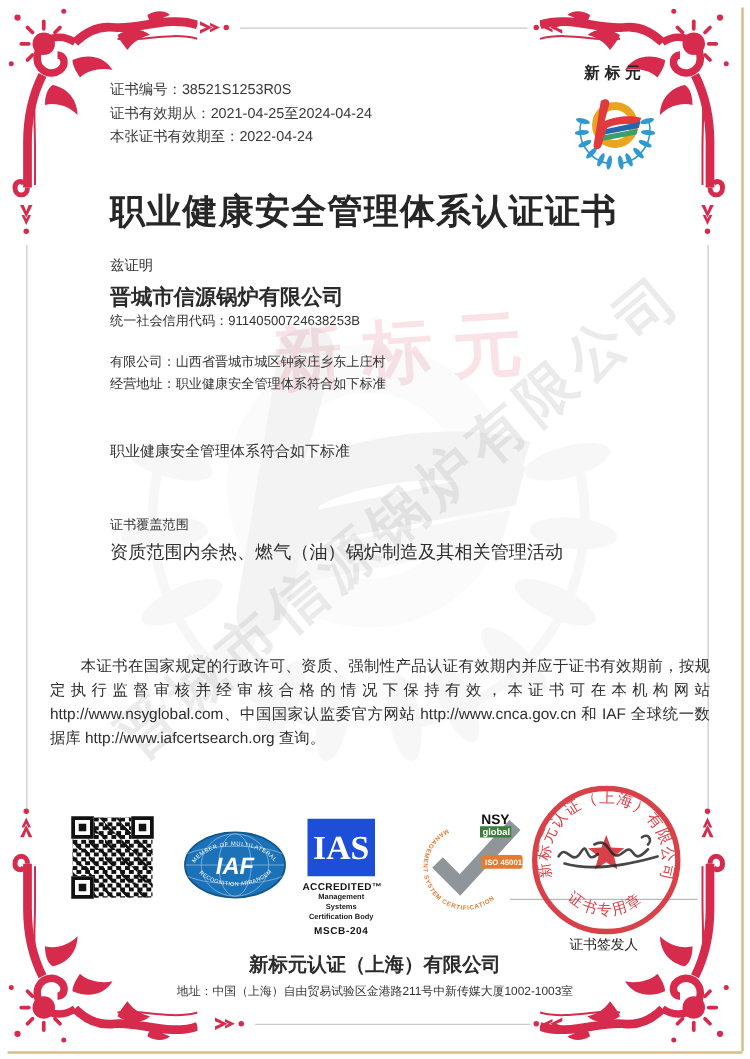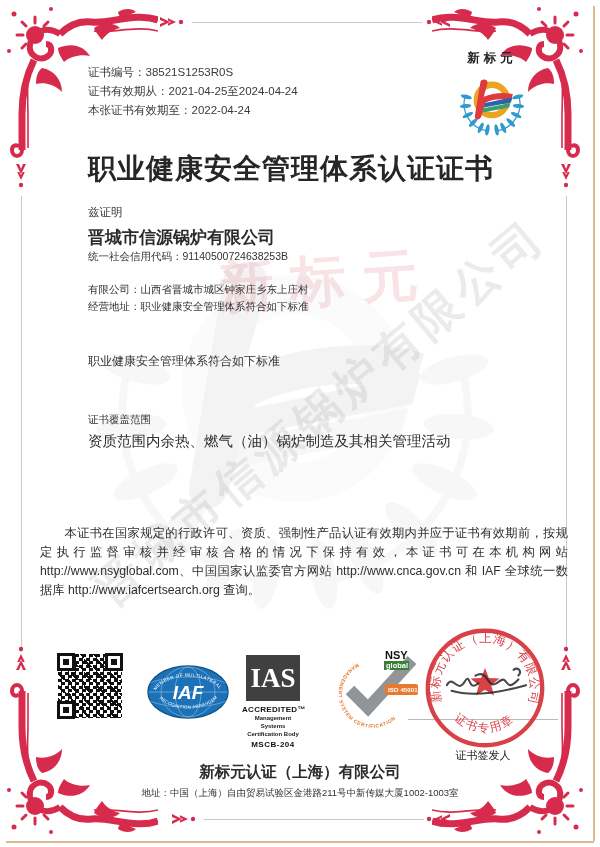--- a/index.html
+++ b/index.html
@@ -58,21 +58,21 @@
   .qr .grid{position:absolute;left:1px;top:1px;right:1px;bottom:1px;
       background:
         repeating-linear-gradient(45deg,transparent 0 4px,#111 4px 6px,transparent 6px 11px),
         repeating-conic-gradient(#111 0% 25%,#fff 25% 50%);
       background-size:13px 13px,7px 7px;}
   .finder{position:absolute;width:12px;height:12px;border:3px solid #111;background:#fff;}
   .finder::after{content:"";position:absolute;left:3px;top:3px;width:6px;height:6px;background:#111;}
   .f-tl{left:0;top:0;} .f-tr{right:0;top:0;} .f-bl{left:0;bottom:0;}
   .iaf{left:146px;top:664px;width:84px;height:56px;z-index:2;}
   .ias{left:242px;top:655px;width:62px;text-align:center;z-index:2;}
-  .ias-box{width:54px;height:46px;margin:0 auto;background:#404040;color:#fff;
+  .ias-box{width:54px;height:46px;margin:0 auto;background:#1d4ed8;color:#fff;
            font-family:"Liberation Serif","DejaVu Serif",serif;font-weight:bold;font-size:27px;
            display:flex;align-items:center;justify-content:center;}
   .ias-acc{font-size:8px;font-weight:bold;color:#111;margin-top:4px;letter-spacing:.3px;}
   .ias-sub{font-size:6px;color:#222;font-weight:bold;line-height:8px;}
   .ias-code{font-size:8px;font-weight:bold;color:#111;margin-top:2px;letter-spacing:.5px;}
   .nsy{left:328px;top:648px;width:94px;height:82px;z-index:2;}
   .sign-line{left:408px;top:719px;width:150px;height:1px;background:#b9b9b9;z-index:2;}
   .stamp{left:423px;top:626px;width:124px;height:124px;z-index:4;opacity:.95;}
   .signer{left:408px;top:748px;width:150px;text-align:center;font-size:11px;color:#222;z-index:2;}
 

